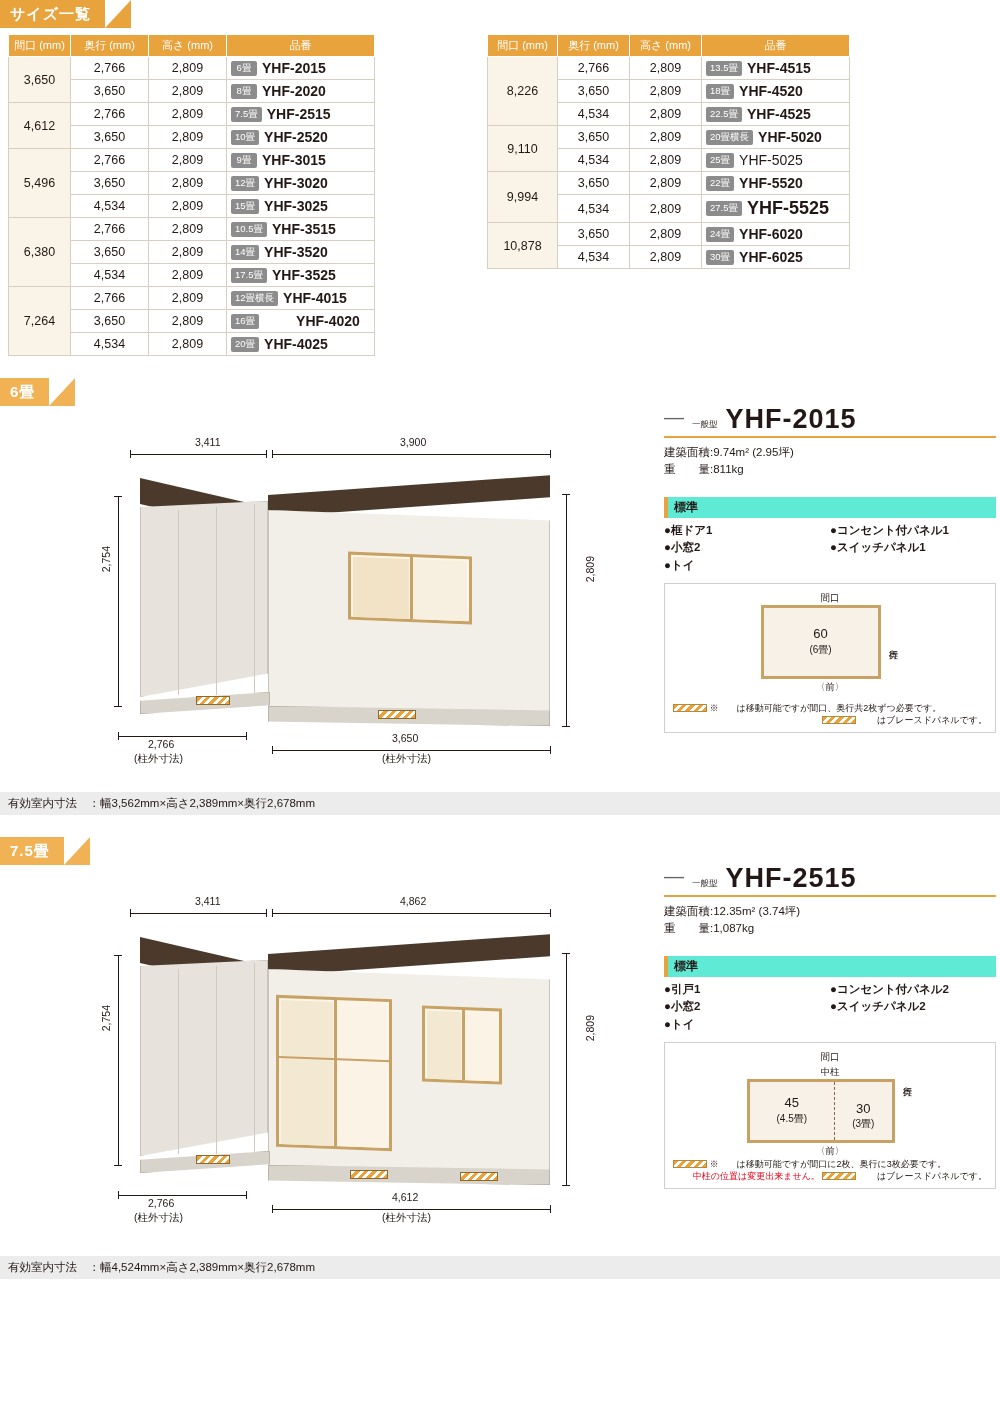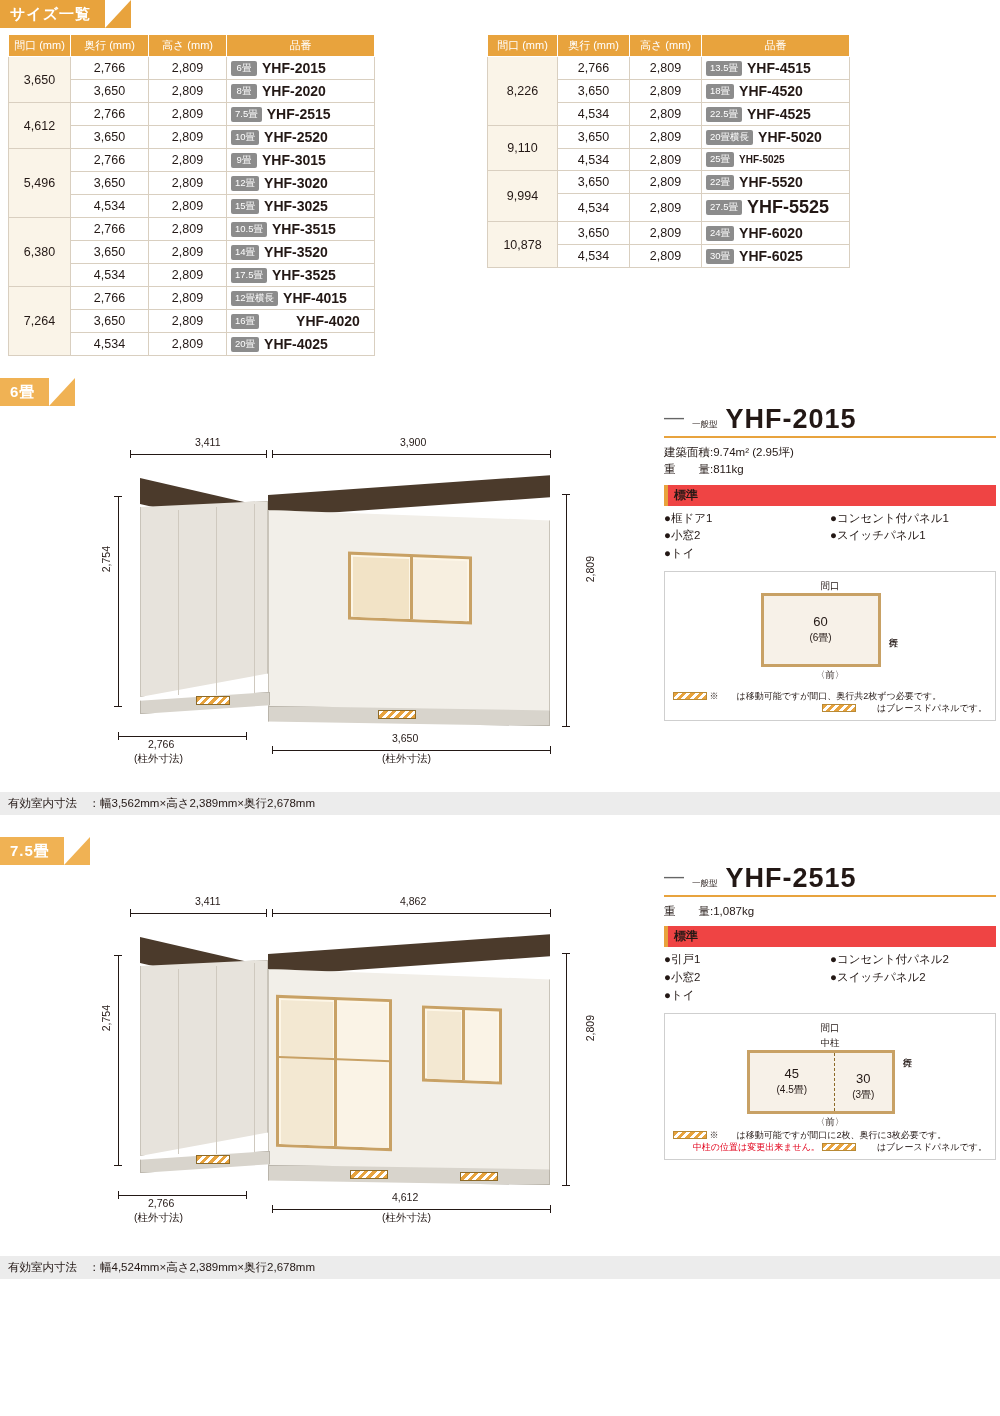--- a/index.html
+++ b/index.html
@@ -64,25 +64,25 @@
   .ippan {
     font-size:8.5px; line-height:1.05; color:#231815; writing-mode:horizontal-tb;
     padding-bottom:4px;
   }
   .model-name {
     font-size:27px; font-weight:bold; letter-spacing:1px; line-height:1;
   }
   .spec-rule { height:2px; background:#e8a33d; margin:3px 0 6px 0; }
   .spec-line { font-size:11.5px; line-height:1.5; }
   .hyojun {
-    background:#ef4444; font-size:12px; padding:2px 6px; margin:6px 0 4px 0;
+    background:#5eead4; font-size:12px; padding:2px 6px; margin:18px 0 4px 0;
     border-left:4px solid #e8a33d; font-weight:bold;
   }
   .feat-grid {
-    display:grid; grid-template-columns:1fr 1fr; font-size:11.5px; line-height:1.55;
+    display:grid; grid-template-columns:1fr 1fr; font-size:11.5px; line-height:1.55;font-weight:bold;
   }
   .diagbox {
     border:1px solid #cfcfcf; margin-top:8px; padding:8px 8px 6px 8px; position:relative;
   }
   .note-red { color:#e2001a; }
   .note { font-size:9px; line-height:1.35; }
   .hatch {
     display:inline-block; width:34px; height:8px; vertical-align:-1px;
     background:repeating-linear-gradient(-45deg,#e8a33d 0 3px,#ffffff 3px 6px);
     border:1px solid #b98a35;
@@ -330,21 +330,21 @@
                 <span style="font-weight: bold; font-size: 14px;">YHF-5020</span>
               </div>
             </td>
           </tr>
           <tr>
             <td>4,534</td>
             <td>2,809</td>
             <td class="tatami-cell">
               <div class="codecell">
                 <span class="tatami">25畳</span>
-                <span style="font-weight: bold; font-size: 10px;">YHF-5025</span>
+                <span style="font-weight: normal; font-size: 14px;">YHF-5025</span>
               </div>
             </td>
           </tr>
           <tr>
             <td class="grp" rowspan="2">9,994</td>
             <td>3,650</td>
             <td>2,809</td>
             <td class="tatami-cell">
               <div class="codecell">
                 <span class="tatami">22畳</span>
@@ -573,20 +573,21 @@
       </div>
     </div>
 
     <div class="spec">
       <div class="spec-head">
         <div class="dash">—</div>
         <div class="ippan">一般型</div>
         <div class="model-name">YHF-2515</div>
       </div>
       <div class="spec-rule"></div>
+      <div class="spec-line">建築面積:12.35m² (3.74坪)</div>
       <div class="spec-line">重　　量:1,087kg</div>
       <div class="hyojun">標準</div>
       <div class="feat-grid">
         <div>●引戸1</div>
         <div>●コンセント付パネル2</div>
         <div>●小窓2</div>
         <div>●スイッチパネル2</div>
         <div>●トイ</div>
       </div>
 

